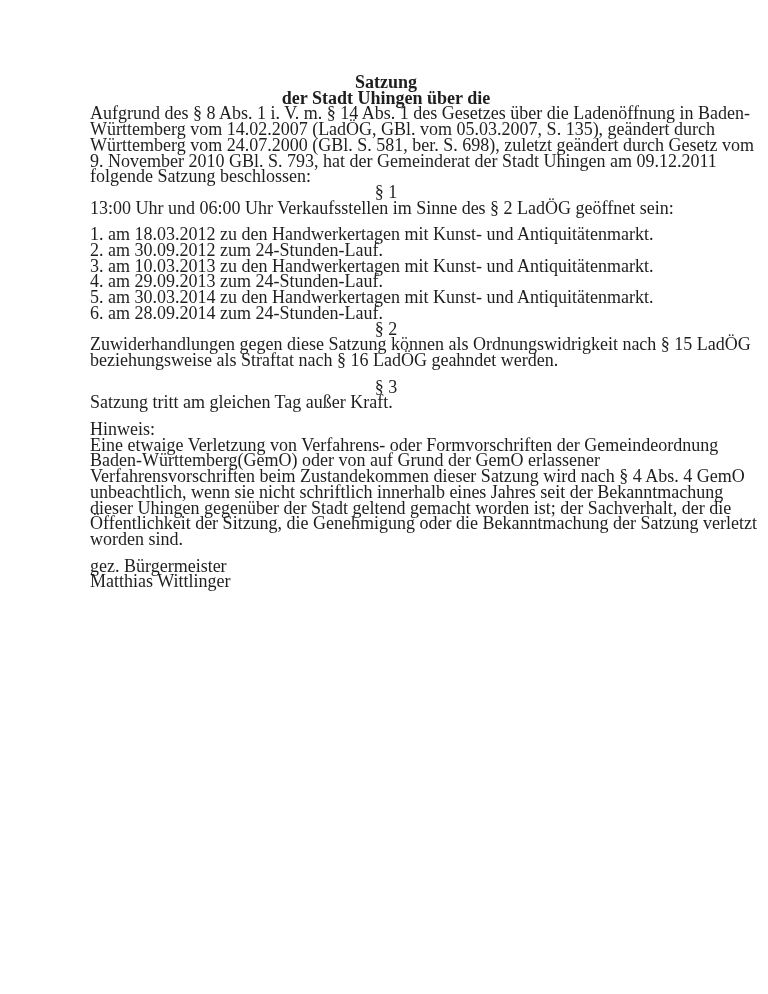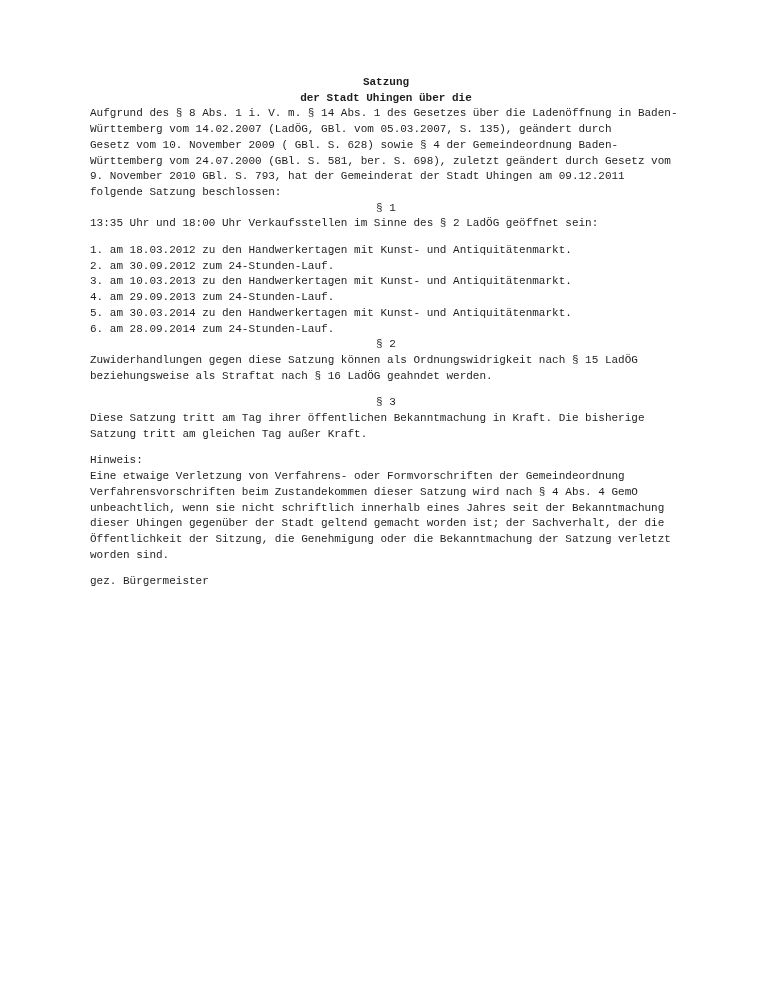--- a/index.html
+++ b/index.html
@@ -3,22 +3,22 @@
 <meta charset="utf-8">
 <style>
   html, body { margin: 0; padding: 0; background: #ffffff; }
   .page {
     position: relative;
     width: 768px;
     height: 994px;
     background: #ffffff;
     box-sizing: border-box;
     overflow: hidden;
-    font-family: Liberation Mono, monospace;
-    font-size: 11px;
+    font-family: Liberation Serif, serif;
+    font-size: 18px;
     line-height: 15.7px;
     color: #1e1e1e;
     -webkit-font-smoothing: antialiased;
   }
   .doc {
     position: absolute;
     left: 90px;
     top: 75px;
     width: 592px;
   }
@@ -32,55 +32,55 @@
 <body>
 
 <div class="page">
   <div class="doc">
 
     <div class="line center bold">Satzung</div>
     <div class="line center bold">der Stadt Uhingen über die</div>
 
     <div class="wrapline">Aufgrund des § 8 Abs. 1 i. V. m. § 14 Abs. 1 des Gesetzes über die Ladenöffnung in Baden-</div>
     <div class="wrapline">Württemberg vom 14.02.2007 (LadÖG, GBl. vom 05.03.2007, S. 135), geändert durch</div>
-    <div class="wrapline">Gesetz vom 10. November 2009 ( GBl. S. 628) sowie § 4 der Gemeindeordnung Baden-</div>
     <div class="wrapline">Württemberg vom 24.07.2000 (GBl. S. 581, ber. S. 698), zuletzt geändert durch Gesetz vom</div>
     <div class="wrapline">9. November 2010 GBl. S. 793, hat der Gemeinderat der Stadt Uhingen am 09.12.2011</div>
     <div class="wrapline">folgende Satzung beschlossen:</div>
 
     <div class="line center">§ 1</div>
-    <div class="wrapline">13:35 Uhr und 18:00 Uhr Verkaufsstellen im Sinne des § 2 LadÖG geöffnet sein:</div>
+    <div class="wrapline">13:00 Uhr und 06:00 Uhr Verkaufsstellen im Sinne des § 2 LadÖG geöffnet sein:</div>
 
     <div class="gap"></div>
 
     <div class="line">1. am 18.03.2012 zu den Handwerkertagen mit Kunst- und Antiquitätenmarkt.</div>
     <div class="line">2. am 30.09.2012 zum 24-Stunden-Lauf.</div>
     <div class="line">3. am 10.03.2013 zu den Handwerkertagen mit Kunst- und Antiquitätenmarkt.</div>
     <div class="line">4. am 29.09.2013 zum 24-Stunden-Lauf.</div>
     <div class="line">5. am 30.03.2014 zu den Handwerkertagen mit Kunst- und Antiquitätenmarkt.</div>
     <div class="line">6. am 28.09.2014 zum 24-Stunden-Lauf.</div>
 
     <div class="line center">§ 2</div>
     <div class="wrapline">Zuwiderhandlungen gegen diese Satzung können als Ordnungswidrigkeit nach § 15 LadÖG</div>
     <div class="wrapline">beziehungsweise als Straftat nach § 16 LadÖG geahndet werden.</div>
 
     <div class="gap"></div>
 
     <div class="line center">§ 3</div>
-    <div class="wrapline">Diese Satzung tritt am Tag ihrer öffentlichen Bekanntmachung in Kraft. Die bisherige</div>
     <div class="wrapline">Satzung tritt am gleichen Tag außer Kraft.</div>
 
     <div class="gap"></div>
 
     <div class="line">Hinweis:</div>
     <div class="wrapline">Eine etwaige Verletzung von Verfahrens- oder Formvorschriften der Gemeindeordnung</div>
+    <div class="wrapline">Baden-Württemberg(GemO) oder von auf Grund der GemO erlassener</div>
     <div class="wrapline">Verfahrensvorschriften beim Zustandekommen dieser Satzung wird nach § 4 Abs. 4 GemO</div>
     <div class="wrapline">unbeachtlich, wenn sie nicht schriftlich innerhalb eines Jahres seit der Bekanntmachung</div>
     <div class="wrapline">dieser Uhingen gegenüber der Stadt geltend gemacht worden ist; der Sachverhalt, der die</div>
     <div class="wrapline">Öffentlichkeit der Sitzung, die Genehmigung oder die Bekanntmachung der Satzung verletzt</div>
     <div class="wrapline">worden sind.</div>
 
     <div class="gap"></div>
 
     <div class="line">gez. Bürgermeister</div>
+    <div class="line">Matthias Wittlinger</div>
 
   </div>
 </div>
 
 </body></html>

